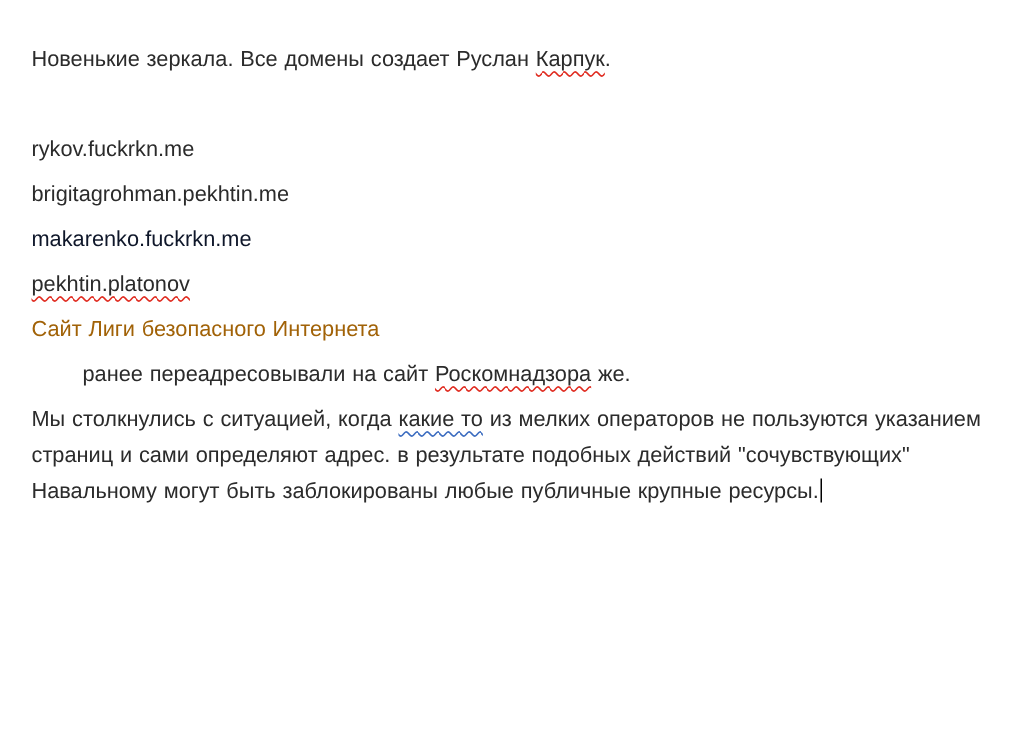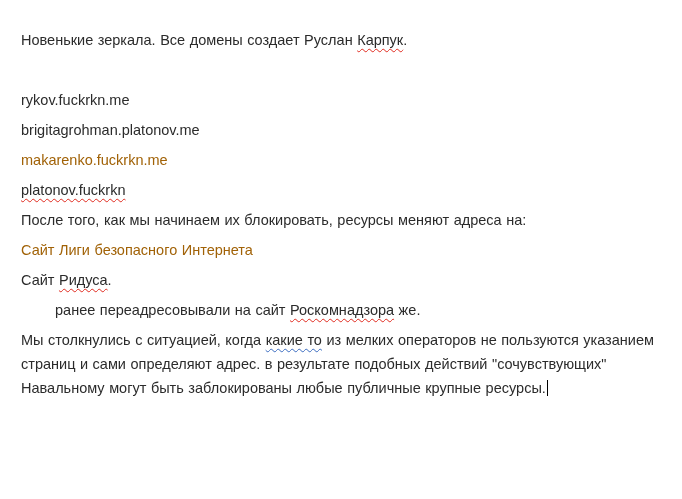--- a/index.html
+++ b/index.html
@@ -54,29 +54,27 @@
 
 <div class="page">
 
   <p class="para" style="color: rgb(43, 43, 43);"><span class="run">Новенькие зеркала. Все домены создает Руслан </span><span class="run sp">Карпук</span><span class="run">.</span></p>
 
   <p class="para" style="color: rgb(43, 43, 43);"></p>
 
 
   <p class="para" style="color: rgb(43, 43, 43);"><span class="run">rykov.fuckrkn.me</span></p>
 
-  <p class="para" style="color: rgb(43, 43, 43);"><span class="run">brigitagrohman.platonov.me</span></p>
+  <p class="para" style="color: rgb(43, 43, 43);"><span class="run">brigitagrohman.pekhtin.me</span></p>
 
-  <p class="para" style="color: #a16207;"><span class="run">makarenko.fuckrkn.me</span></p>
+  <p class="para" style="color: #0f172a;"><span class="run">makarenko.fuckrkn.me</span></p>
 
-  <p class="para" style="color: rgb(43, 43, 43);"><span class="run sp">platonov.fuckrkn</span></p>
+  <p class="para" style="color: rgb(43, 43, 43);"><span class="run sp">pekhtin.platonov</span></p>
 
-  <p class="para" style="color: rgb(43, 43, 43);"><span class="run">После того, как мы начинаем их блокировать, ресурсы меняют адреса на:</span></p>
 
   <p class="para" style="color: #a16207;"><span class="run">Сайт Лиги безопасного Интернета</span></p>
 
-  <p class="para" style="color: rgb(43, 43, 43);"><span class="run">Сайт </span><span class="run sp">Ридуса</span><span class="run">.</span></p>
 
   <p class="para" style="color: rgb(43, 43, 43); margin-left: 34px;"><span class="run">ранее переадресовывали на сайт </span><span class="run sp">Роскомнадзора</span><span class="run"> же.</span></p>
 
   <p class="para" style="color: rgb(43, 43, 43);"><span class="run">Мы столкнулись с ситуацией, когда </span><span class="run gr">какие то</span><span class="run"> из мелких операторов не пользуются указанием страниц и сами определяют адрес. в результате подобных действий "сочувствующих" Навальному могут быть заблокированы любые публичные крупные ресурсы.</span><span class="caret" style="display: inline-block;"></span></p>
 
 </div>
 
 </body></html>

